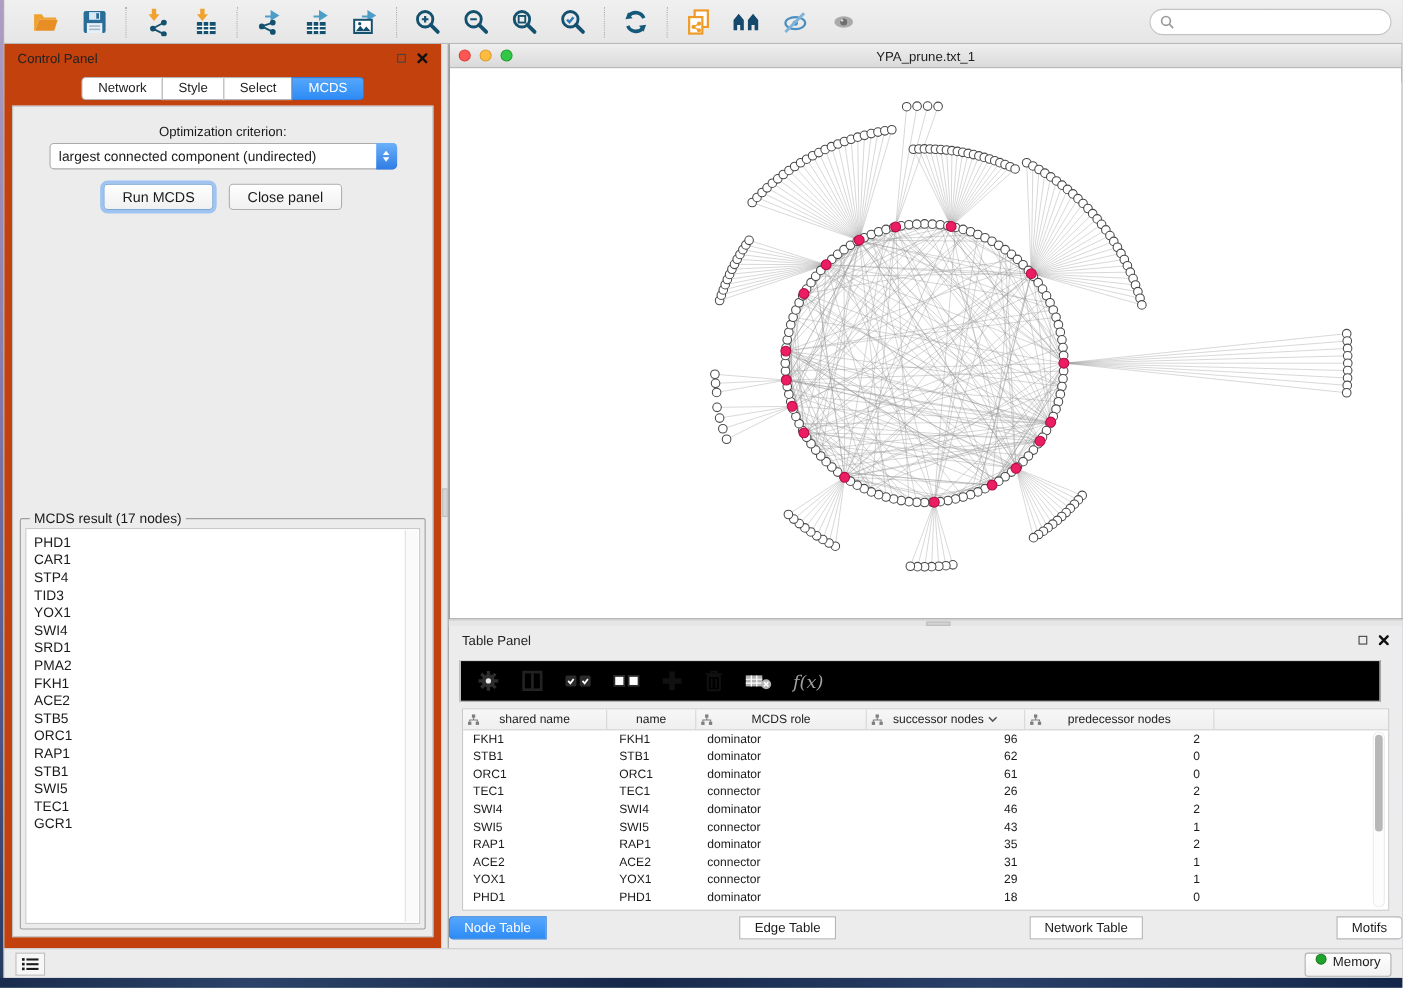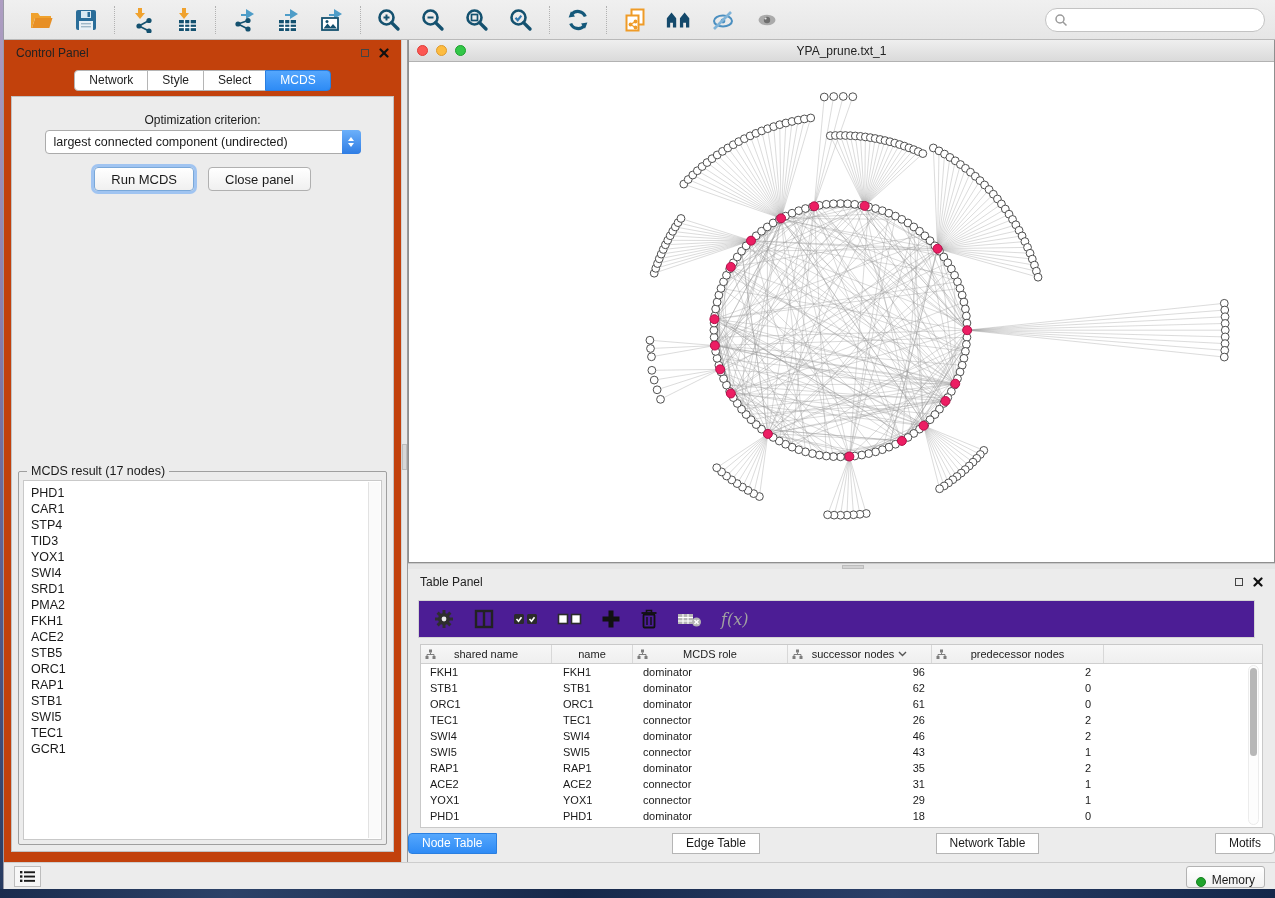--- a/index.html
+++ b/index.html
@@ -86,21 +86,21 @@
   .net-title { position:absolute; left:0; right:0; text-align:center; font-size:12px; color:#222; }
   .net-canvas { flex:1; position:relative; background:#fff; }
   .net-canvas svg { position:absolute; inset:0; width:100%; height:100%; }
 
   
   .hsplit { height:6px; flex:0 0 6px; background:#e6e6e6; border-top:1px solid #c9c9c9; position:relative; }
   .hsplit .grip { position:absolute; left:50%; top:1px; width:22px; height:4px; background:#d3d3d3; border:1px solid #bcbcbc; }
 
   
   .table-panel { flex:1; background:#ececec; display:flex; flex-direction:column; min-height:0; }
-  .tp-toolbar { margin:5px 20px 6px 10px; height:38px; background:#4c1d95; border:1px solid #d4d4d4;
+  .tp-toolbar { margin:5px 20px 6px 10px; height:38px; background:#000000; border:1px solid #d4d4d4;
     display:flex; align-items:center; gap:18px; padding:0 14px; }
   .tp-btn { display:flex; align-items:center; justify-content:center; cursor:pointer; }
   .fx { font-family:"DejaVu Serif","Liberation Serif",serif; font-style:italic; font-size:16px; color:#a2a2a2; }
 
   .tbl-wrap { margin:0 12px; background:#fff; border:1px solid #c9c9c9; position:relative; height:184px; overflow:hidden; }
   .tbl-header { display:grid; grid-template-columns:131px 81px 155px 144px 172px 1fr; height:19px;
     background:linear-gradient(#f7f7f7,#efefef); border-bottom:1px solid #cfcfcf; }
   .th { position:relative; display:flex; align-items:center; justify-content:center; font-size:11px; color:#222;
     border-right:1px solid #d8d8d8; cursor:pointer; gap:4px; }
   .th:last-child { border-right:none; }
@@ -122,21 +122,21 @@
   .ttab:first-child { border-radius:4px 0 0 4px; margin-left:0; }
   .ttab:last-child { border-radius:0 4px 4px 0; }
   .ttab.active { background:linear-gradient(#55a7fd,#2e8bf5); border-color:#2a7fe0; color:#fff; }
 
   
   .statusbar { height:28px; flex:0 0 28px; background:#ececec; border-top:1px solid #cdcdcd;
     display:flex; align-items:center; padding:0 10px; }
   .status-left-btn { width:27px; height:21px; background:#f7f7f7; border:1px solid #bdbdbd;
     display:flex; align-items:center; justify-content:center; cursor:pointer; }
   .memory-btn { margin-left:auto; height:22px; background:linear-gradient(#ffffff,#f2f2f2); border:1px solid #b3b3b3;
-    border-radius:3px; display:flex; align-items:flex-end; gap:6px; padding:0 9px; font-size:12px; cursor:pointer; }
+    border-radius:3px; display:flex; align-items:flex-start; gap:6px; padding:0 9px; font-size:12px; cursor:pointer; }
   .mem-dot { width:10px; height:10px; border-radius:50%; background:#1fa32c; border:1px solid #15821f; }
 </style>
 </head>
 <body>
 
 <div class="screen">
   <div class="app">
 
     <div class="toolbar">
       <div class="tb-group">

